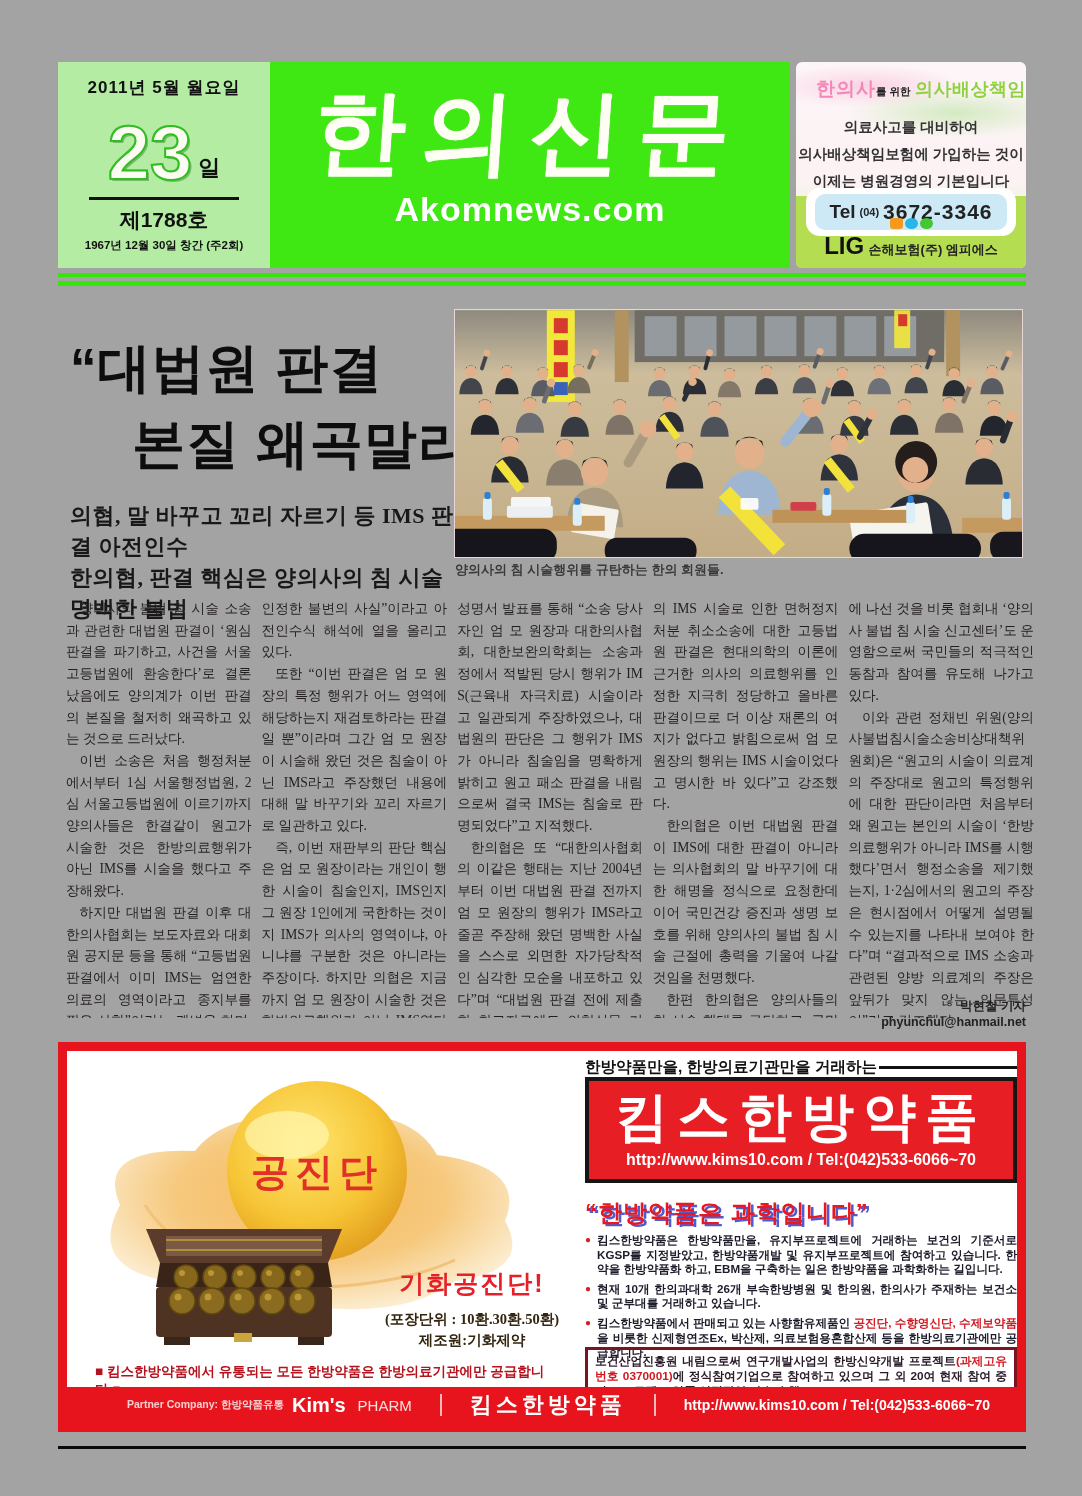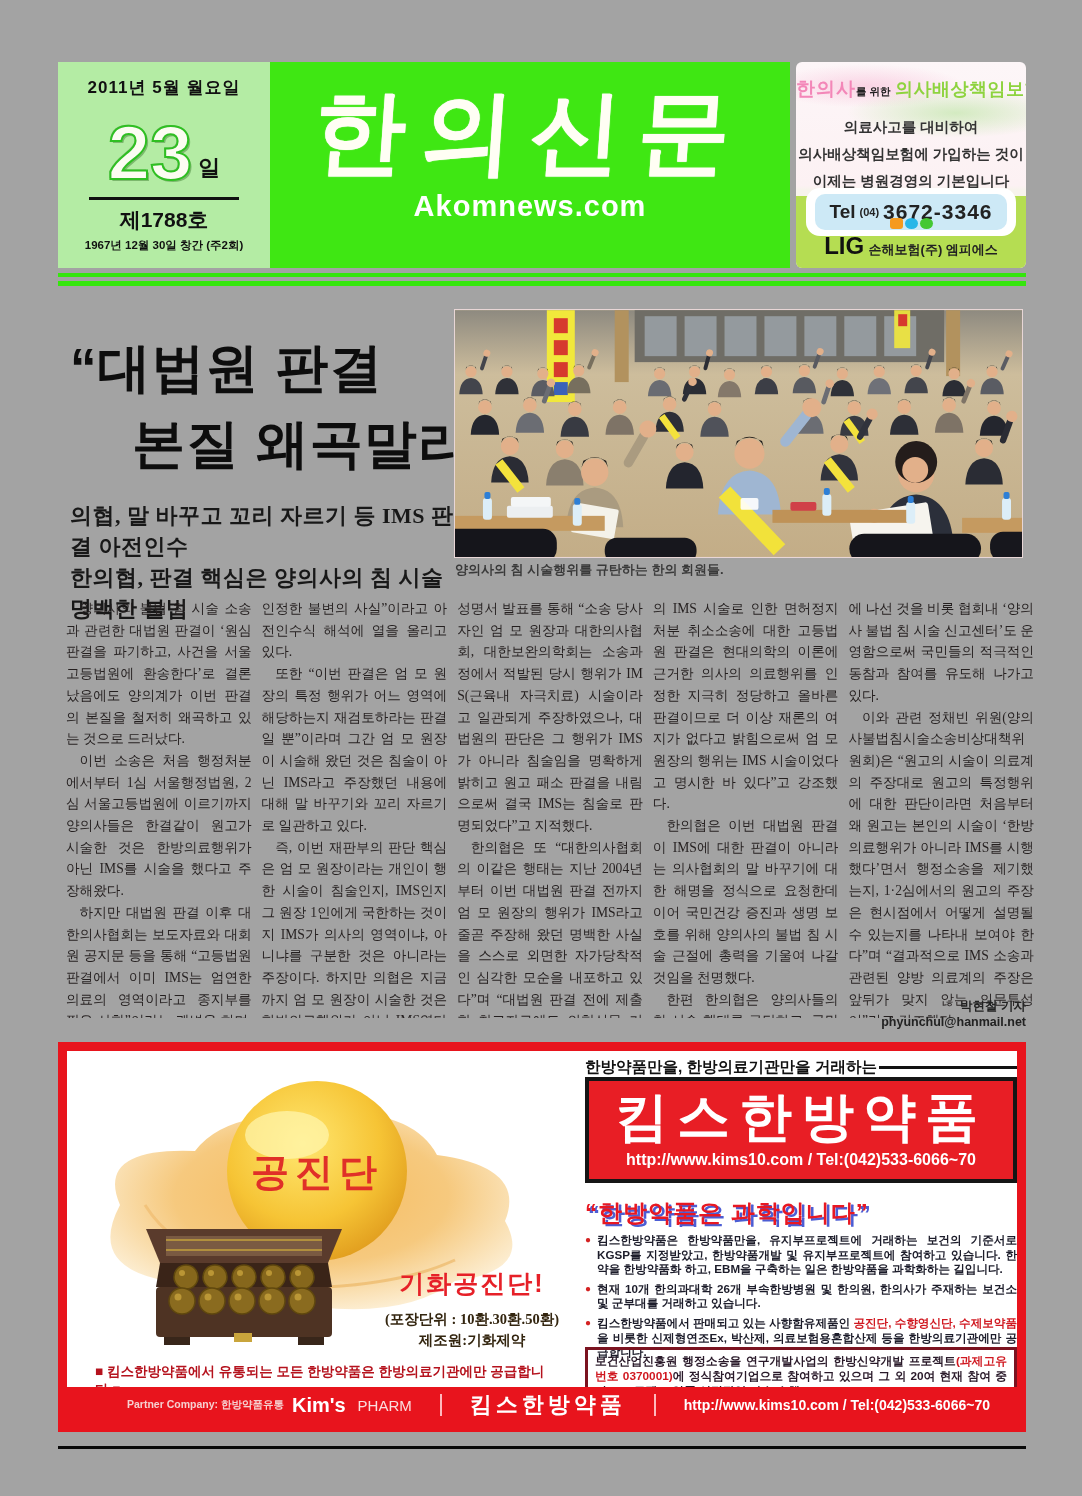--- a/index.html
+++ b/index.html
@@ -11,27 +11,27 @@
   .m-date{padding-top:14px;font-size:17px;font-weight:bold;letter-spacing:1px;color:#111;}
   .day-row{margin-top:2px;height:92px;display:flex;align-items:flex-end;justify-content:center;gap:6px;}
   .day-num{font-size:76px;line-height:80px;font-weight:900;color:#fcfcf2;-webkit-text-stroke:2px #2fbf22;text-shadow:2px 2px 0 rgba(20,90,10,.35),-1px -1px 0 rgba(20,90,10,.3);}
   .day-suffix{font-size:22px;font-weight:900;color:#111;padding-bottom:10px;}
   .day-rule{width:150px;height:3px;background:#111;margin:4px auto 6px auto;}
   .m-issue{font-size:21px;font-weight:900;color:#111;}
   .m-founded{margin-top:4px;font-size:11.5px;font-weight:bold;color:#111;}
 
   .title-box{position:absolute;left:270px;top:62px;width:520px;height:206px;background:#3fe713;text-align:center;}
   .paper-title{margin-top:18px;font-size:92px;line-height:104px;font-weight:900;color:#fffef4;letter-spacing:16px;transform:skewX(-4deg);text-shadow:0 0 1px #fff;}
-  .site{margin-top:6px;font-size:29px;font-weight:bold;color:#fff;letter-spacing:1px;}
+  .site{margin-top:6px;font-size:34px;font-weight:bold;color:#fff;letter-spacing:1px;}
 
   .ins-ad{position:absolute;left:796px;top:62px;width:230px;height:206px;background:linear-gradient(180deg,#fdf6f8 0%,#fcf1f3 60%,#f7f3ec 62%);border-radius:6px;overflow:hidden;}
   .ins-decor-pink{position:absolute;left:-30px;top:2px;width:200px;height:44px;border-radius:50%;background:radial-gradient(ellipse,rgba(246,170,205,.45),rgba(246,170,205,0) 70%);}
   .ins-decor-green{position:absolute;right:-40px;top:26px;width:220px;height:50px;border-radius:50%;background:radial-gradient(ellipse,rgba(170,225,140,.5),rgba(170,225,140,0) 70%);}
   .ins-head{position:relative;margin-top:14px;text-align:center;white-space:nowrap;}
-  .ins-target{font-size:19px;font-weight:900;color:#f387b8;letter-spacing:1px;}
+  .ins-target{font-size:19px;font-weight:900;color:#f387b8;letter-spacing:1px;padding-left:20px;}
   .ins-target-suffix{font-size:10.5px;font-weight:bold;color:#222;}
   .ins-product{font-size:18px;font-weight:900;color:#8ed33f;letter-spacing:.5px;}
   .ins-lines{position:relative;margin-top:12px;text-align:center;font-size:14.5px;font-weight:bold;color:#333;line-height:27px;}
   .ins-green{position:absolute;left:0;bottom:0;width:100%;height:72px;background:#b5dd52;}
   .ins-tel-wrap{position:absolute;left:10px;top:126px;width:210px;height:48px;background:#fff;border-radius:14px;display:flex;align-items:center;justify-content:center;}
   .ins-tel{width:192px;height:36px;background:#cde9f6;border-radius:10px;display:flex;align-items:center;justify-content:center;gap:4px;color:#222;}
   .tel-label{font-size:19px;font-weight:bold;}
   .tel-area{font-size:11px;font-weight:bold;}
   .tel-number{font-size:21px;font-weight:bold;letter-spacing:1px;}
   .lig-row{position:absolute;left:0;bottom:8px;width:100%;text-align:center;}
@@ -477,21 +477,21 @@
           <div class="bullet">
             <span class="mark">●</span>
             <span class="btext">현재 10개 한의과대학 26개 부속한방병원 및 한의원, 한의사가 주재하는 보건소 및 군부대를 거래하고 있습니다.</span>
           </div>
           <div class="bullet">
             <span class="mark">●</span>
             <span class="btext"><span>킴스한방약품에서 판매되고 있는 사향함유제품인 </span><span class="b-red">공진단, 수향영신단, 수제보약품</span><span>을 비롯한 신제형연조Ex, 박산제, 의료보험용혼합산제 등을 한방의료기관에만 공급합니다.</span></span>
           </div>
         </div>
         <div class="notice-box">
-          <span>보건산업진흥원 행정소송을 연구개발사업의 한방신약개발 프로젝트</span><span class="b-red">(과제고유번호 0370001)</span><span>에 정식참여기업으로 참여하고 있으며 그 외 20여 현재 참여 중이고 프로젝트 약품 선정작업 다수 수행</span>
+          <span>보건산업진흥원 내림으로써 연구개발사업의 한방신약개발 프로젝트</span><span class="b-red">(과제고유번호 0370001)</span><span>에 정식참여기업으로 참여하고 있으며 그 외 20여 현재 참여 중이고 프로젝트 약품 선정작업 다수 수행</span>
         </div>
       </div>
 
       <div class="kims-footer">
         <span class="kf-partner">Partner Company: 한방약품유통</span>
         <span class="kf-kims">Kim's</span>
         <span class="kf-pharm">PHARM</span>
         <span class="vbar"></span>
         <span class="kf-brand">킴스한방약품</span>
         <span class="vbar"></span>

